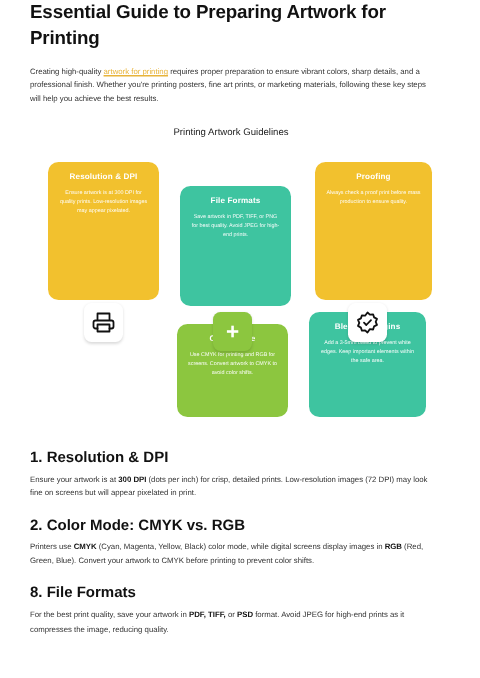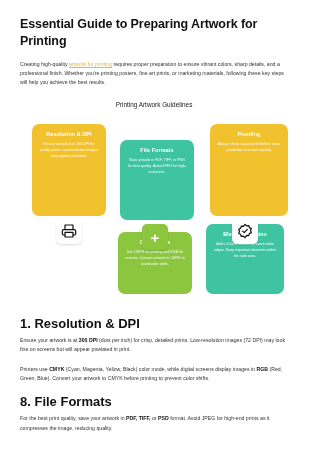--- a/index.html
+++ b/index.html
@@ -7,21 +7,21 @@
     margin: 0; padding: 0;
     width: 320px; height: 452px;
     background: #ffffff;
     font-family: "Liberation Sans", sans-serif;
     overflow: hidden;
   }
   .page {
     width: 308px; height: 452px;
     position: relative;
     background: #ffffff;
-    padding: 16px 20px 0 20px;
+    padding: 0 20px 0 20px;
   }
   h1.title {
     font-size: 12.5px;
     line-height: 1.35;
     font-weight: bold;
     color: #111111;
     margin: 0 0 10px 0;
     letter-spacing: -0.1px;
   }
   p.intro {
@@ -106,21 +106,21 @@
   }
   .icon-badge svg { display: block; }
   .badge-printer { left: 36px; top: 104px; }
   .badge-check   { left: 212px; top: 104px; }
   .badge-plus    { left: 122px; top: 110px; background:#8cc63f; }
   .badge-plus .plus {
     color: #ffffff; font-size: 15px; line-height: 15px; font-weight: bold;
   }
   
   h2.sec {
-    font-size: 13px;
+    font-size: 10px;
     font-weight: bold;
     color: #111111;
     margin: 0 0 5px 0;
   }
   p.sec-body {
     font-size: 5.2px;
     line-height: 1.75;
     color: #333333;
     margin: 0 0 11px 0;
   }
@@ -181,18 +181,19 @@
 
     <div class="icon-badge badge-plus">
       <span class="plus">+</span>
     </div>
 
   </div>
 
   <h2 class="sec">1. Resolution &amp; DPI</h2>
   <p class="sec-body"><span>Ensure your artwork is at </span><b>300 DPI</b><span> (dots per inch) for crisp, detailed prints. Low-resolution images (72 DPI) may look fine on screens but will appear pixelated in print.</span></p>
 
+  <h2 class="sec">2. Color Mode: CMYK vs. RGB</h2>
   <p class="sec-body"><span>Printers use </span><b>CMYK</b><span> (Cyan, Magenta, Yellow, Black) color mode, while digital screens display images in </span><b>RGB</b><span> (Red, Green, Blue). Convert your artwork to CMYK before printing to prevent color shifts.</span></p>
 
   <h2 class="sec">8. File Formats</h2>
   <p class="sec-body"><span>For the best print quality, save your artwork in </span><b>PDF, TIFF,</b><span> or </span><b>PSD</b><span> format. Avoid JPEG for high-end prints as it compresses the image, reducing quality.</span></p>
 
 </div>
 
 </body></html>

